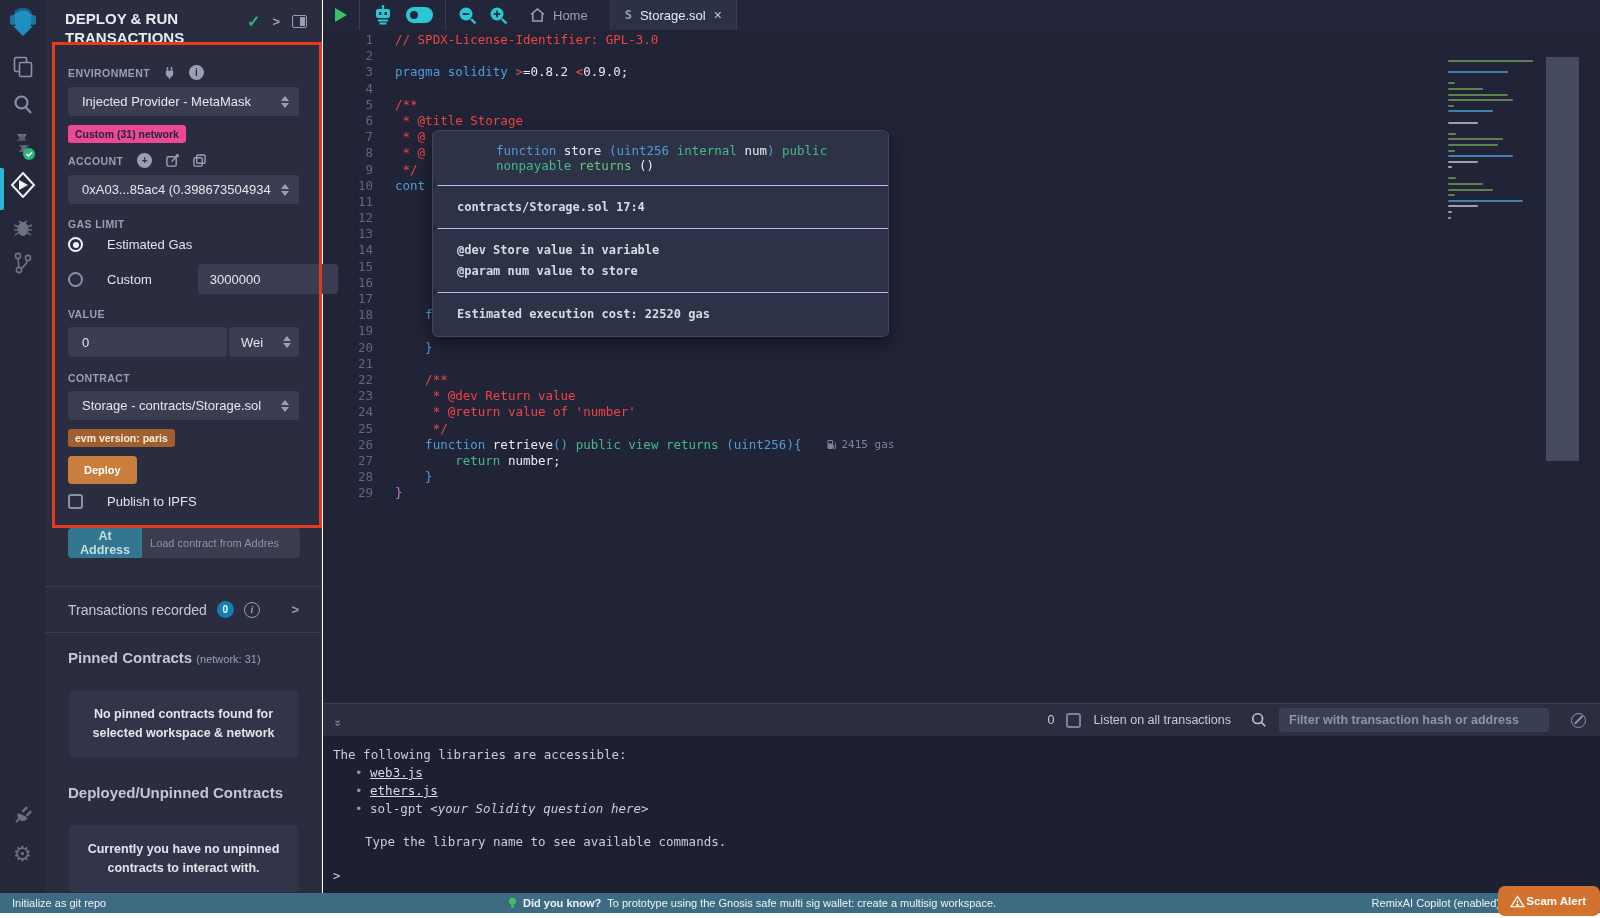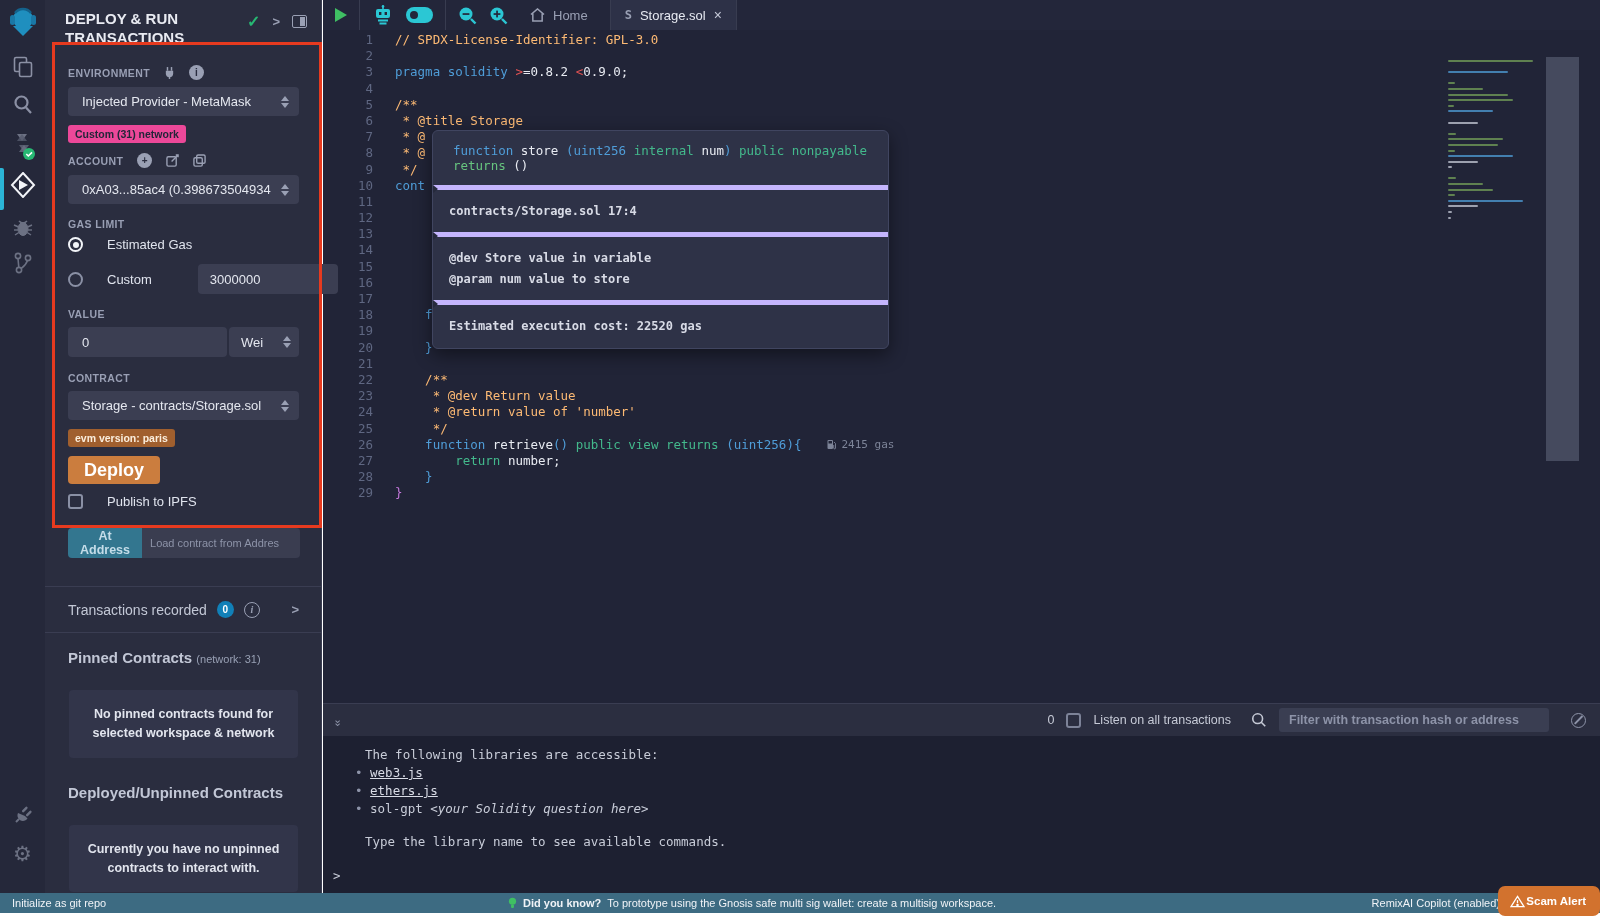--- a/index.html
+++ b/index.html
@@ -33,21 +33,21 @@
   .stepper .dn { border-top:5px solid #9aa0b4; }
   .badge-net { display:inline-block; background:#ec4899; color:#232539; font-size:10.5px; font-weight:bold;
         border-radius:3px; padding:3px 7px; }
   .badge-evm { display:inline-block; background:#a05f2e; color:#fbeedd; font-size:10.5px; font-weight:bold;
         border-radius:3px; padding:3px 7px; }
   .radio-row { display:flex; align-items:center; gap:24px; color:#e0e4ee; font-size:13px; }
   .radio { width:15px; height:15px; border-radius:50%; border:2px solid #8a90a5; position:relative; flex:0 0 auto; }
   .radio.sel { border-color:#f2f4f8; }
   .radio.sel::after { content:""; position:absolute; left:2.5px; top:2.5px; width:6px; height:6px; border-radius:50%; background:#f2f4f8; }
   .checkbox { width:15px; height:15px; border:2px solid #8a90a5; border-radius:3px; flex:0 0 auto; }
-  .btn-deploy { background:#cb7d3e; color:#ffffff; font-weight:bold; font-size:18px; border:none;
+  .btn-deploy { background:#cb7d3e; color:#ffffff; font-weight:bold; font-size:11px; border:none;
         border-radius:4px; height:28px; padding:0 16px; }
   .ataddr-row { display:flex;border-radius:10px; }
   .btn-ataddr { background:#33768f; color:#c5dde9; font-weight:bold; font-size:12.5px; border:none;
         border-radius:4px 0 0 4px; height:30px; padding:0 12px; }
   .ataddr-input { flex:1; background:#3a3d50; border:none; border-radius:0 4px 4px 0; height:30px;
         color:#e4e7ef; font-size:11px; padding:0 8px; font-family:"Liberation Sans",sans-serif; }
   .ataddr-input::placeholder { color:#8d93a8; }
   input::placeholder { color:#8d93a8; }
   .gas-input { background:#3b3e52; border:none; border-radius:4px; height:30px; width:140px;
         color:#e4e7ef; font-size:13px; padding:0 12px; font-family:"Liberation Sans",sans-serif; }
@@ -78,54 +78,54 @@
   .home-item { display:flex; align-items:center; gap:8px; color:#9aa0b4; font-size:13px; padding:0 10px; }
   .tab-active { display:flex; align-items:center; gap:8px; background:#2d3147; color:#e6e9f1; font-size:13px;
         padding:0 14px; border-right:1px solid #383c50; }
   .sol-glyph { color:#9aa0b4; font-size:12px; font-weight:bold; font-family:"DejaVu Sans Mono",monospace; }
   .tab-close { color:#c6cad8; font-size:14px; }
 
   .editor { position:absolute; top:30px; left:0; right:0; height:673px; background:#212437; overflow:hidden; }
   .codeline { display:flex; height:16.2px; font:12.5px "DejaVu Sans Mono", monospace; line-height:16.2px; white-space:pre; }
   .codeline .ln { width:50px; text-align:right; color:#5f6782; flex:0 0 auto; }
   .codeline .lc { margin-left:22px; }
-  .tok-cm { color:#fdba74; } .tok-kw { color:#4f9dd8; } .tok-id { color:#e8ebf2; }
+  .tok-cm { color:#ef4444; } .tok-kw { color:#4f9dd8; } .tok-id { color:#e8ebf2; }
   .tok-op { color:#e05252; } .tok-grn { color:#43b98c; } .tok-grn2 { color:#67c57f; } .tok-mag { color:#c678dd; }
   .tok-hl { background:#28527a; }
   .gas-note { display:inline-flex; align-items:center; gap:5px; margin-left:26px; color:#7d8498; font-size:11px; }
   .minimap { position:absolute; top:30px; left:1125px; width:93px; }
   .minimap div { height:2px; margin-bottom:3.6px; border-radius:1px; }
   .scrollcol { position:absolute; top:27px; left:1223px; width:33px; height:404px; background:#454a5e; }
 
   
   .tooltip { position:absolute; left:432px; top:130px; width:457px; z-index:5; background:#2e3247;
         border:1px solid #404560; border-radius:6px; box-shadow:0 6px 18px rgba(0,0,0,.45);
         font-family:"DejaVu Sans Mono", monospace; }
-  .tt-sec { padding:11px 16px; border-top:5px solid #c4b5fd; position:relative; }
+  .tt-sec { padding:11px 24px; border-top:1px solid #c4b5fd; position:relative; }
   .tt-sec:first-child { border-top:none; }
   .tt-sec::before { content:""; position:absolute; left:0; top:-5px; width:0; height:0;
         border-top:4px solid transparent; border-bottom:4px solid transparent; border-left:5px solid #262a3c; }
   .tt-sec:first-child::before { display:none; }
-  .tt-code { font-size:12.5px; padding:12px 20px; }
+  .tt-code { font-size:12.5px; padding:12px 20px;margin-left:43px; }
   .tt-mono { color:#d8dbe6; font-size:12px; font-weight:bold; line-height:1.7; }
 
   
   .termbar { position:absolute; top:703px; left:0; right:0; height:33px; background:#2b2e40; border-top:1px solid #3a3d52;
         display:flex; align-items:center; }
   .collapse-ic { margin-left:10px; color:#8d93a8; display:flex; flex-direction:column; line-height:6px; font-size:11px; }
   .termbar .right { margin-left:auto; display:flex; align-items:center; gap:12px; padding-right:14px; }
   .term-count { color:#c6cad6; font-size:12.5px; }
   .term-label { color:#c6cad6; font-size:12.5px; }
   .filter-input { width:270px; background:#3a3e52; border:none; border-radius:3px; height:24px;
         color:#e4e7ef; font-size:12.5px; padding:0 10px; font-family:"Liberation Sans",sans-serif;font-weight:bold; }
   .block-ic { width:15px; height:15px; border:1.7px solid #8d93a8; border-radius:50%; position:relative; }
   .block-ic::after { content:""; position:absolute; left:1px; top:5.5px; width:11px; height:1.7px; background:#8d93a8; transform:rotate(-45deg); }
   .term { position:absolute; top:736px; left:0; right:0; height:157px; background:#1d2031; color:#c8ccd8;
         font-family:"DejaVu Sans Mono", monospace; font-size:12.5px; line-height:1.45; padding:10px 0 0 10px; }
-  .term .intro { margin-left:32px; }
+  .term .intro { }
   .term ul { list-style:none; margin-left:22px; }
   .term li::before { content:"• "; color:#8d93a8; }
   .term a { color:#d9dce6; text-decoration:underline; }
   .term .hint { margin-left:32px; margin-top:14px; }
   .term .prompt { position:absolute; bottom:8px; left:10px; color:#c8ccd8; }
 
   
   .statusbar { position:absolute; left:0; top:893px; width:1600px; height:20px; background:#3d6b82; z-index:4;
         display:flex; align-items:center; color:#f0f3f7; font-size:11px; }
   .sb-left { margin-left:12px; }

